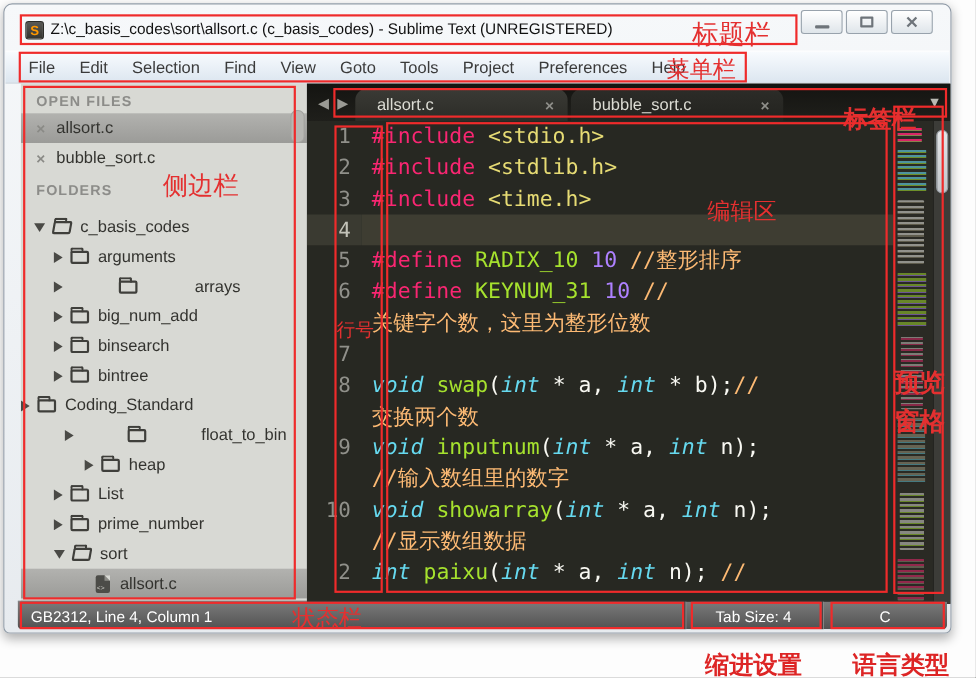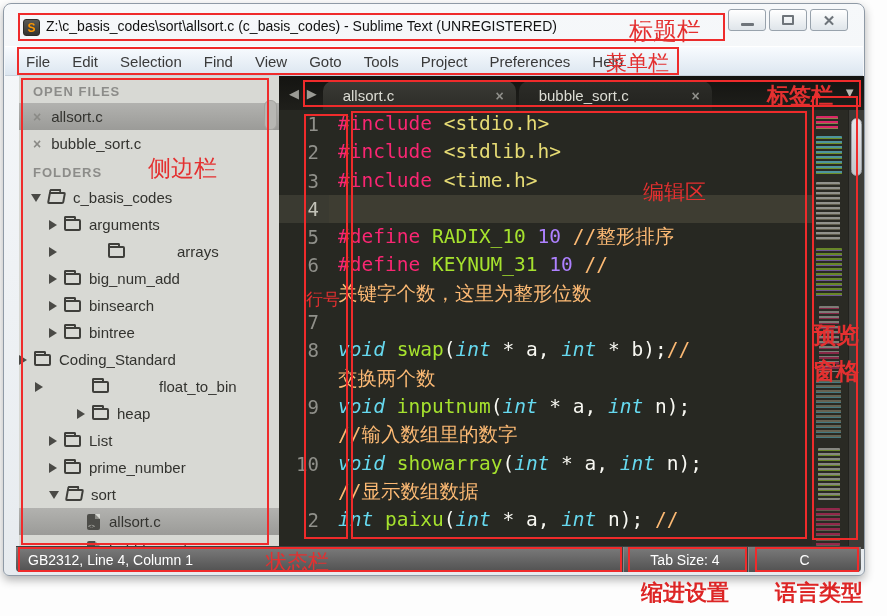--- a/index.html
+++ b/index.html
@@ -87,21 +87,21 @@
     background:linear-gradient(#7b7b7b,#515151); border-top:1px solid #3e3e3e;
     display:flex; align-items:center; color:#fff; font-size:14px; border-radius:0 0 4px 4px; }
   .sb-left { flex:1; padding-left:12px; }
   .sb-sep { width:1px; height:100%; background:#3f3f3f; box-shadow:1px 0 0 #8a8a8a; }
   .sb-tabsize { width:124px; text-align:center; }
   .sb-lang { width:113px; text-align:center; }
 
   
   .ann-box { position:absolute; border:2px solid #ef2b2b; pointer-events:none; }
   .ann-label { position:absolute; color:#e43030; pointer-events:none; white-space:nowrap; }
-  .bold { font-weight:bold; }
+  .bold { font-weight:bold;margin-top:12px; }
 </style>
 </head>
 <body>
 
 <div id="stage">
   <div class="window">
 
     <div class="titlebar">
       <div class="app-icon">S</div>
       <div class="title-text">Z:\c_basis_codes\sort\allsort.c (c_basis_codes) - Sublime Text (UNREGISTERED)</div>
@@ -138,21 +138,21 @@
             <span class="of-close">×</span>
             <span>allsort.c</span>
           </div>
           <div class="side-row">
             <span class="of-close">×</span>
             <span>bubble_sort.c</span>
           </div>
         </div>
       <div class="side-header">FOLDERS</div>
       <div>
-          <div class="side-row" style="padding-left: 12px;">
+          <div class="side-row" style="padding-left: 12px; margin-top: 9px;">
             <span class="tri-e"></span>
             <span class="folicon open"></span>
             <span>c_basis_codes</span>
           </div>
           <div class="side-row" style="padding-left: 30px;">
             <span class="tri-c"></span>
             <span class="folicon"></span>
             <span>arguments</span>
           </div>
           <div class="side-row" style="padding-left: 30px; gap: 44px;">
@@ -173,21 +173,21 @@
           <div class="side-row" style="padding-left: 30px;">
             <span class="tri-c"></span>
             <span class="folicon"></span>
             <span>bintree</span>
           </div>
           <div class="side-row" style="">
             <span class="tri-c"></span>
             <span class="folicon"></span>
             <span>Coding_Standard</span>
           </div>
-          <div class="side-row" style="padding-left: 16px; gap: 42px;">
+          <div class="side-row" style="padding-left: 40px; gap: 42px;">
             <span class="tri-c"></span>
             <span class="folicon"></span>
             <span>float_to_bin</span>
           </div>
           <div class="side-row" style="padding-left: 44px; margin-left: 14px;">
             <span class="tri-c"></span>
             <span class="folicon"></span>
             <span>heap</span>
           </div>
           <div class="side-row" style="padding-left: 30px;">

